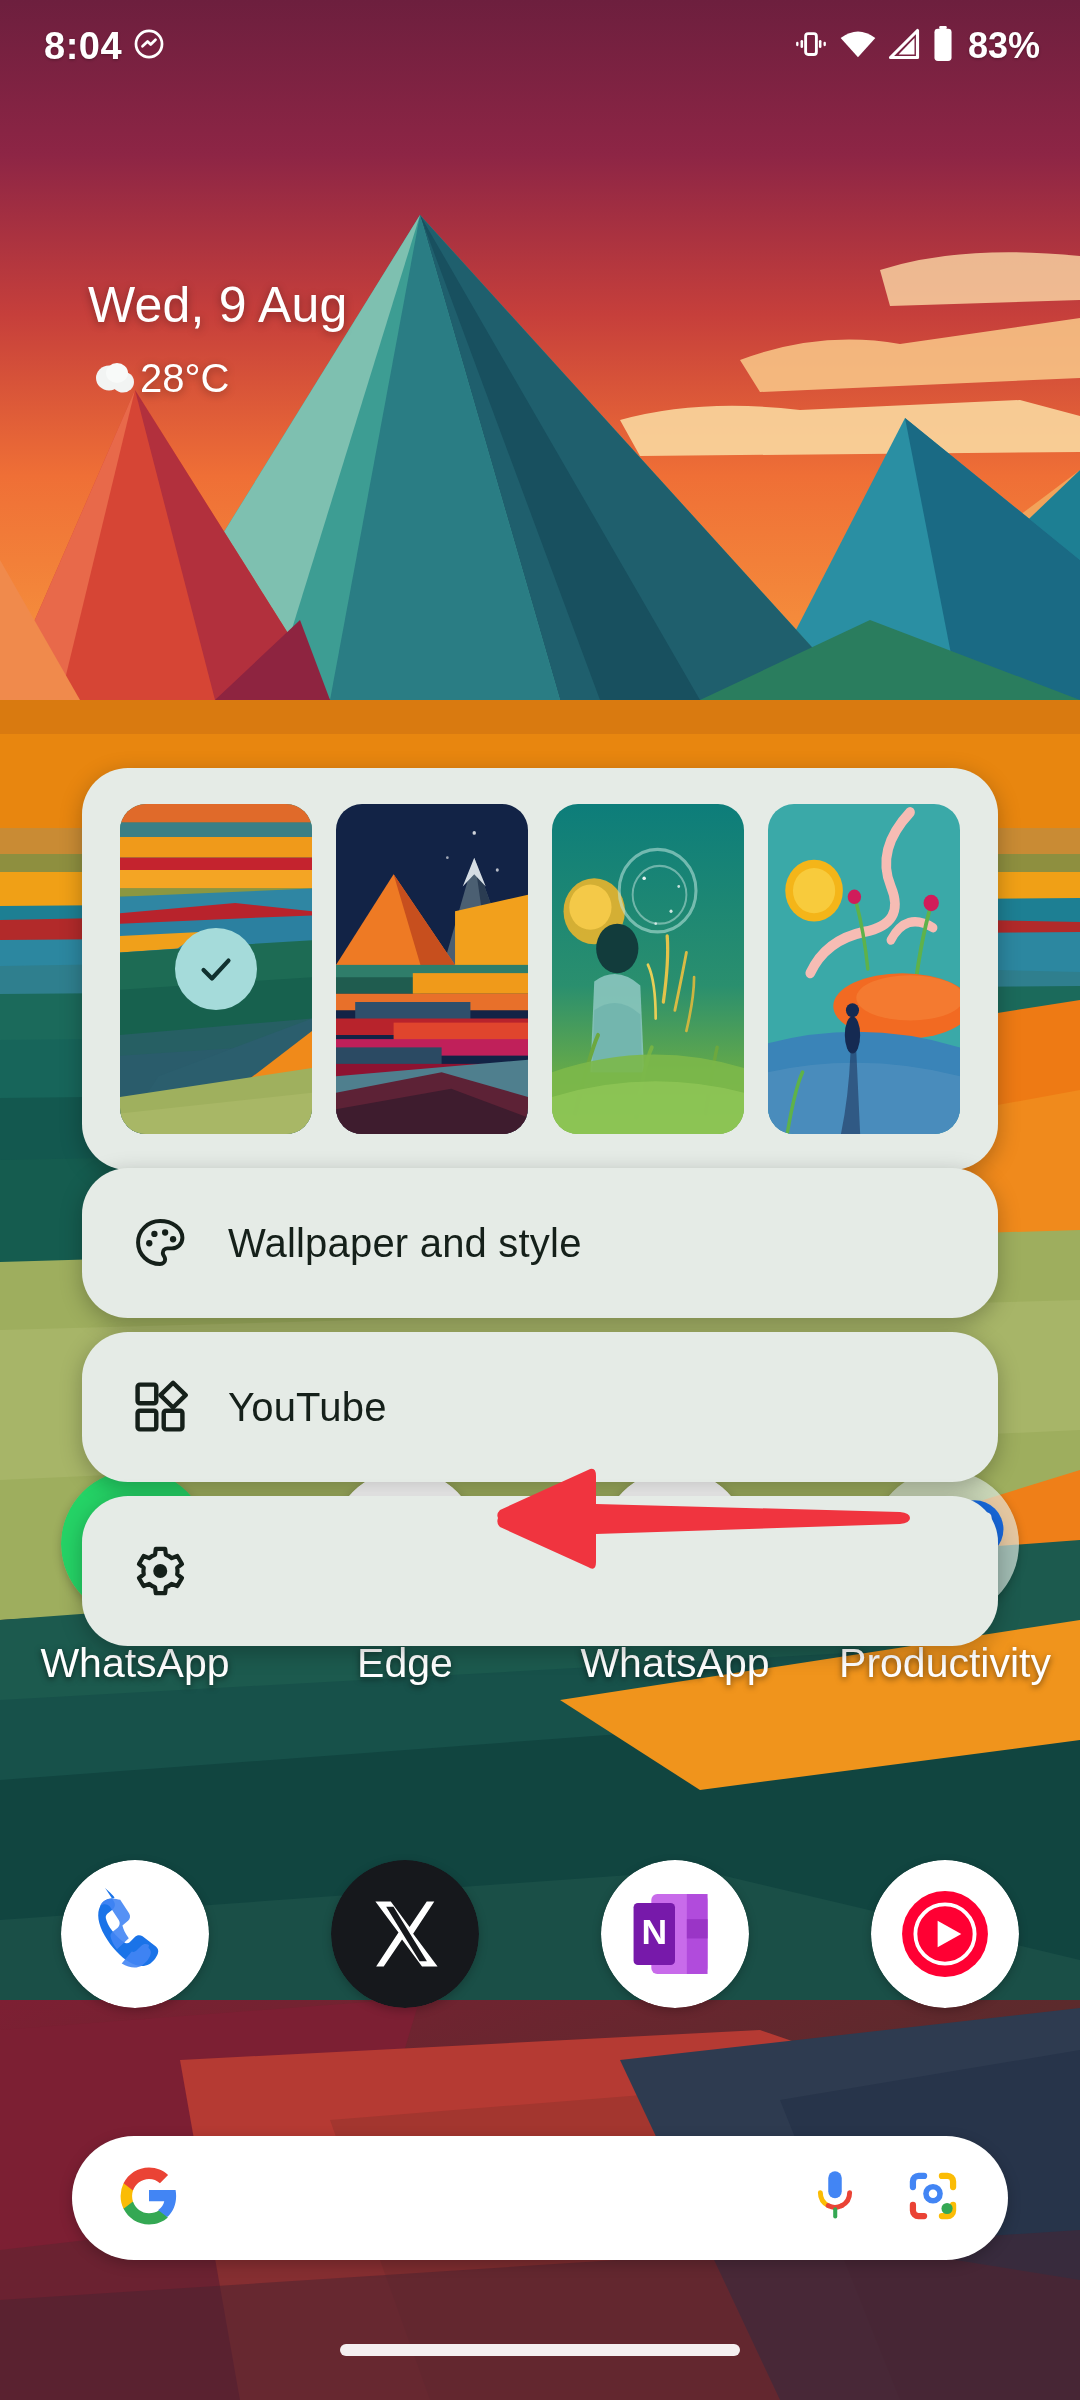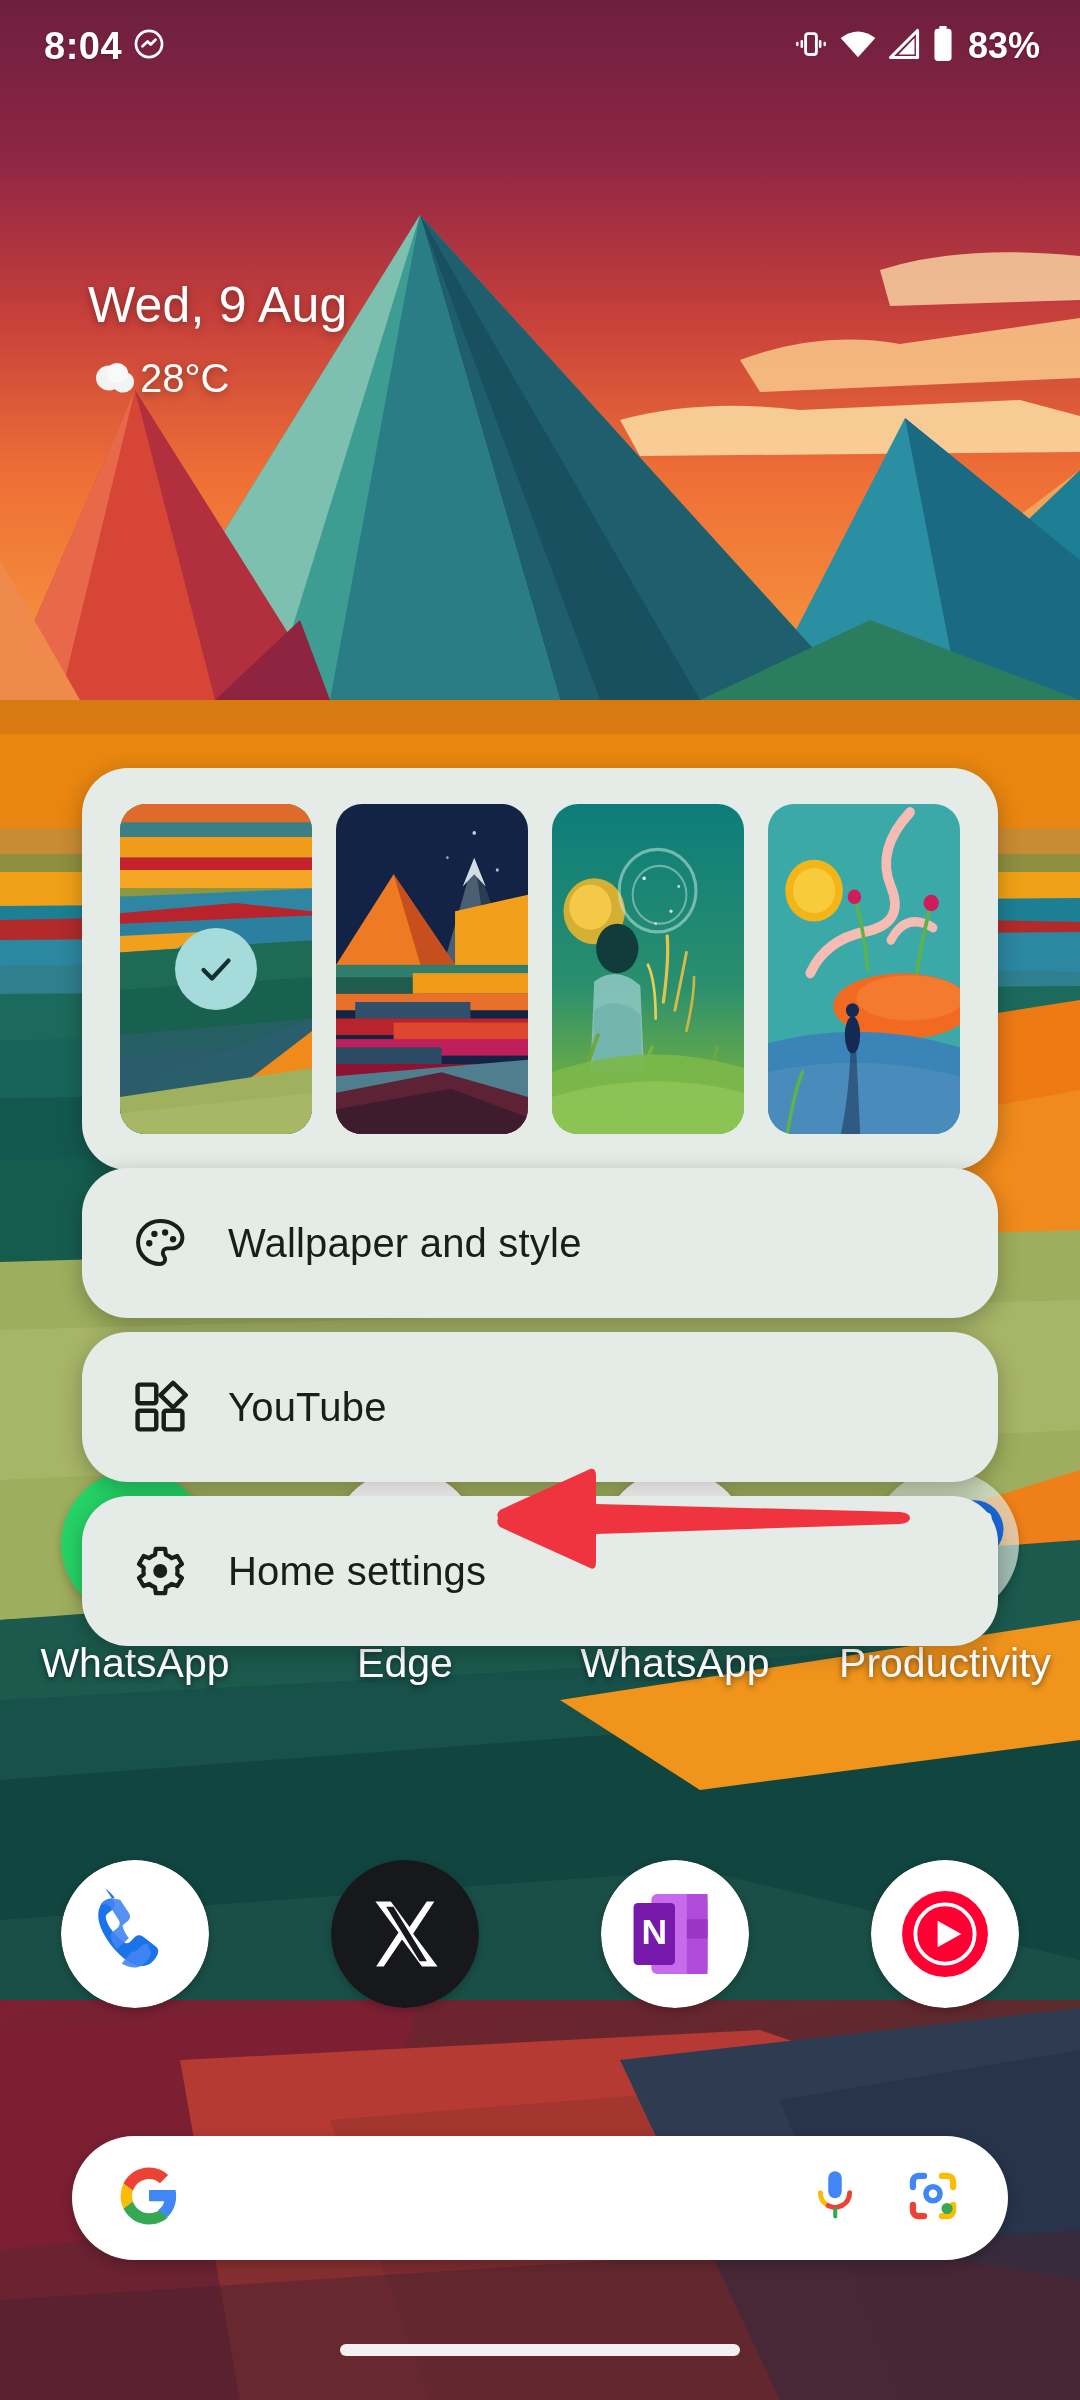--- a/index.html
+++ b/index.html
@@ -549,21 +549,20 @@
     <span class="pop-item-label">YouTube</span>
   </div>
 
   <div class="pop-card pop-item" id="item-settings">
     <span class="pop-icon">
       <svg width="56" height="56" viewBox="0 0 24 24">
         <path d="M19.5 12c0-.5-.05-1-.13-1.45l2.05-1.55-2-3.46-2.4.95a7.4 7.4 0 0 0-2.5-1.45L14.2 2.5h-4l-.32 2.54a7.4 7.4 0 0 0-2.5 1.45l-2.4-.95-2 3.46 2.05 1.55a7.6 7.6 0 0 0 0 2.9L2.98 15l2 3.46 2.4-.95a7.4 7.4 0 0 0 2.5 1.45l.32 2.54h4l.32-2.54a7.4 7.4 0 0 0 2.5-1.45l2.4.95 2-3.46-2.05-1.55c.08-.45.13-.95.13-1.45z" fill="none" stroke="#15201a" stroke-width="1.8" stroke-linejoin="round"></path>
         <circle cx="12.1" cy="12" r="3" fill="#15201a"></circle>
       </svg>
     </span>
-    <span class="pop-item-label">Home settings</span>
   </div>
 
 </div>
 
 <svg class="redarrow" width="420" height="140" viewBox="0 0 420 140">
   <path d="M6 70 Q4 66 8 62 L96 22 Q104 18 104 28 L104 56 L408 64 Q418 65 418 70 Q418 75 408 76 L104 86 L104 114 Q104 124 96 119 L8 79 Q4 75 6 70 Z" fill="#F0343F"></path>
 </svg>
 
 <div class="navpill"></div>
 

